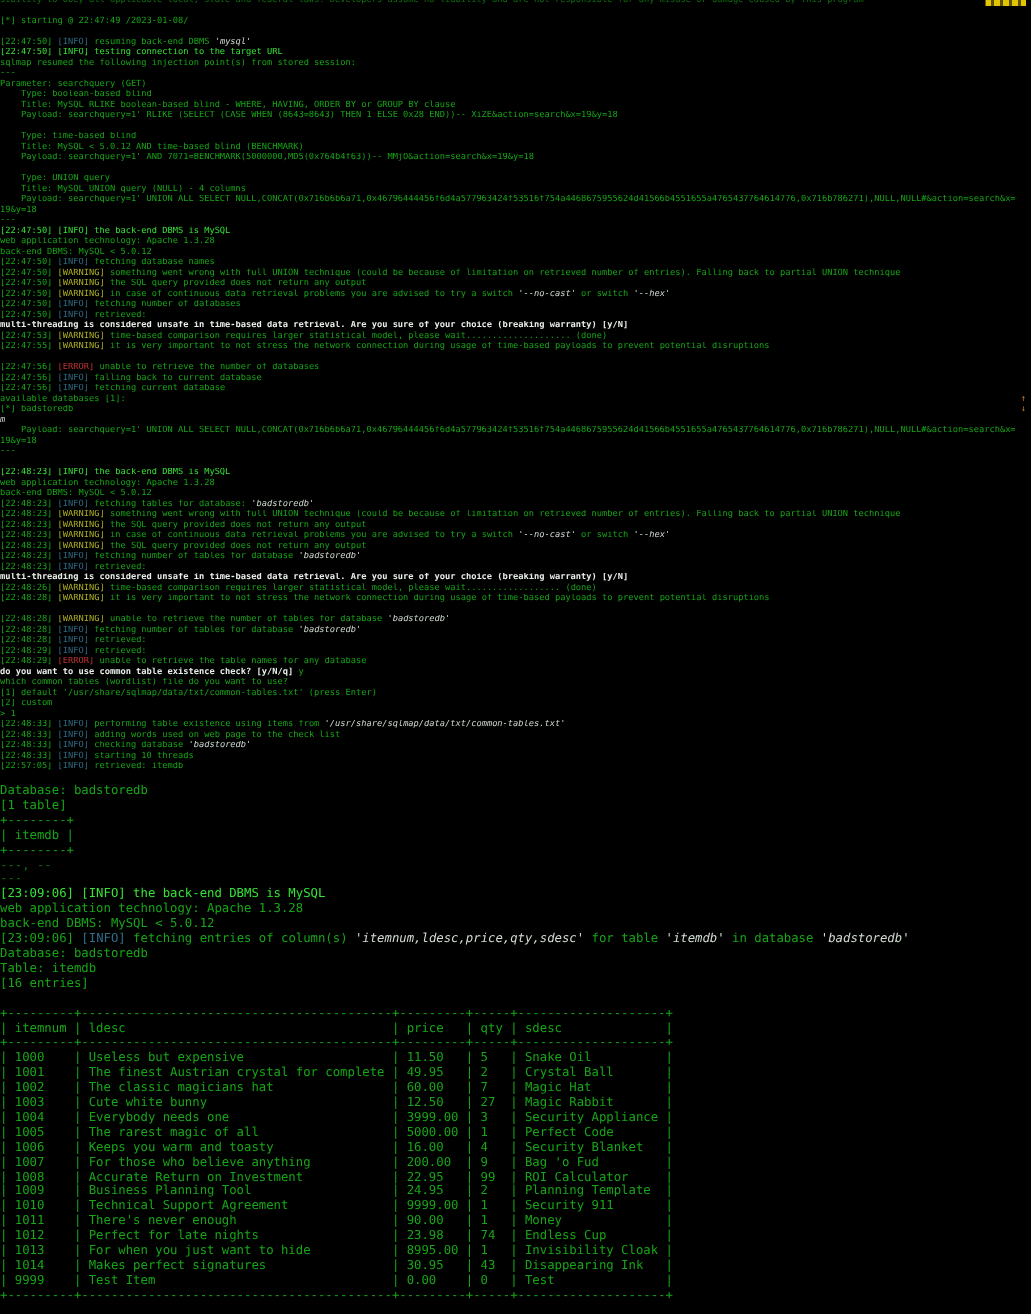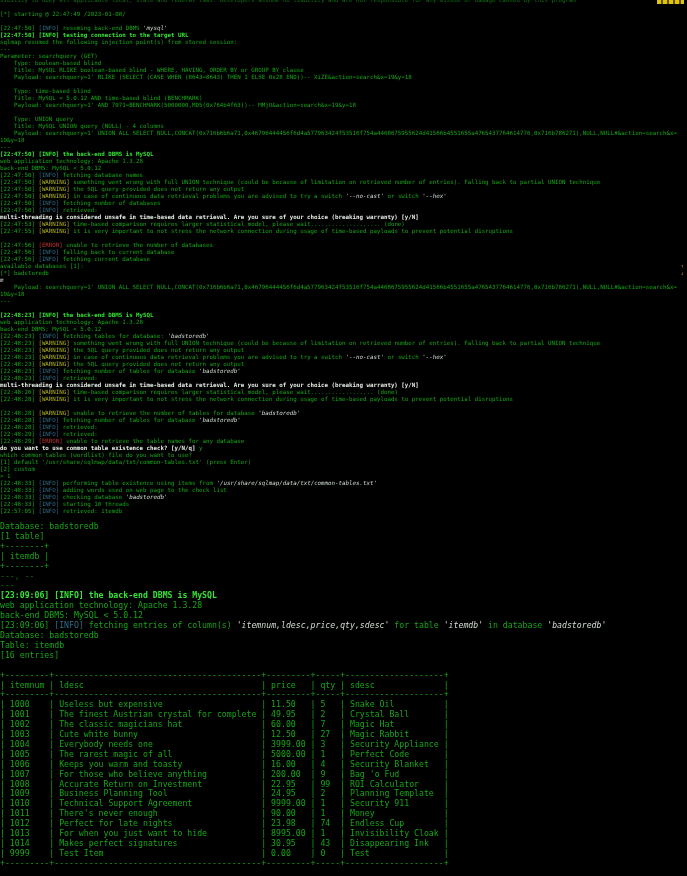--- a/index.html
+++ b/index.html
@@ -4,21 +4,21 @@
 <style>
   html,body{margin:0;padding:0;background:#000;}
   body{width:687px;height:876px;overflow:hidden;}
   .terminal{position:relative;width:687px;height:876px;background:#000;overflow:hidden;
     font-family:"DejaVu Sans Mono",monospace;}
   .sec{white-space:pre;}
   .sec-a{font-size:5.8px;line-height:7px;margin-top:-3px;}
   .sec-b{font-size:8.2px;line-height:9.9px;}
   .line{position:relative;white-space:pre;overflow:hidden;}
   .g   {color:#17a517;}
-  .gb  {color:#36e336;font-weight:bold;}
+  .gb  {color:#36e336;font-weight:normal;}
   .dim {color:#0d6e0d;}
   .w   {color:#d2ddd2;font-style:italic;}
   .wb  {color:#e8eee8;font-weight:bold;}
   .info{color:#2f6c86;}
   .warn{color:#b0b223;}
   .err {color:#c23333;}
   .aru,.ard{position:absolute;right:3px;top:0;color:#cc7a22;}
   .scroll-indicator{position:absolute;top:0;right:3px;width:27px;height:4px;
     background:repeating-linear-gradient(90deg,#e3c400 0 4px,#5f5200 4px 6px);}
 </style>

